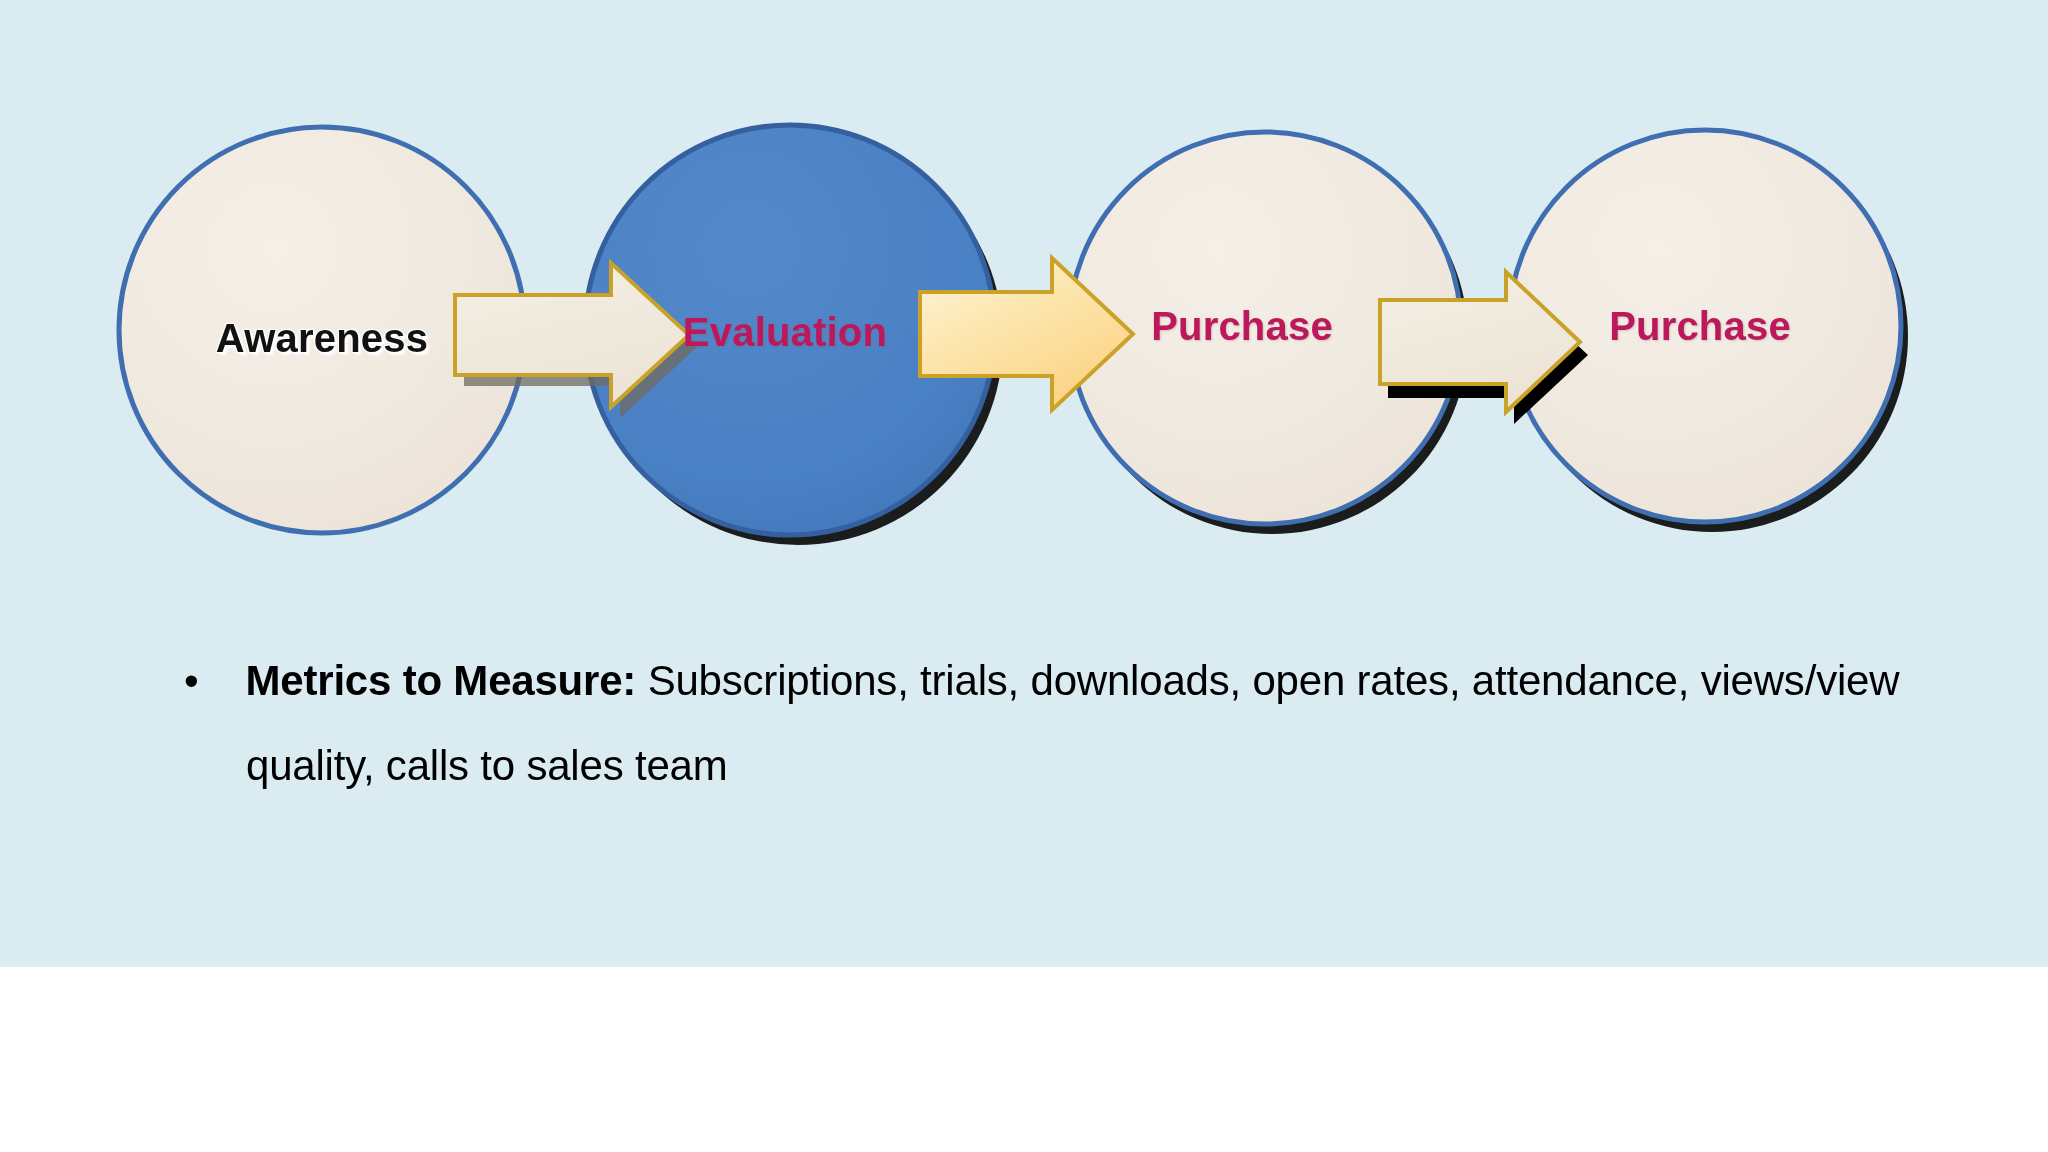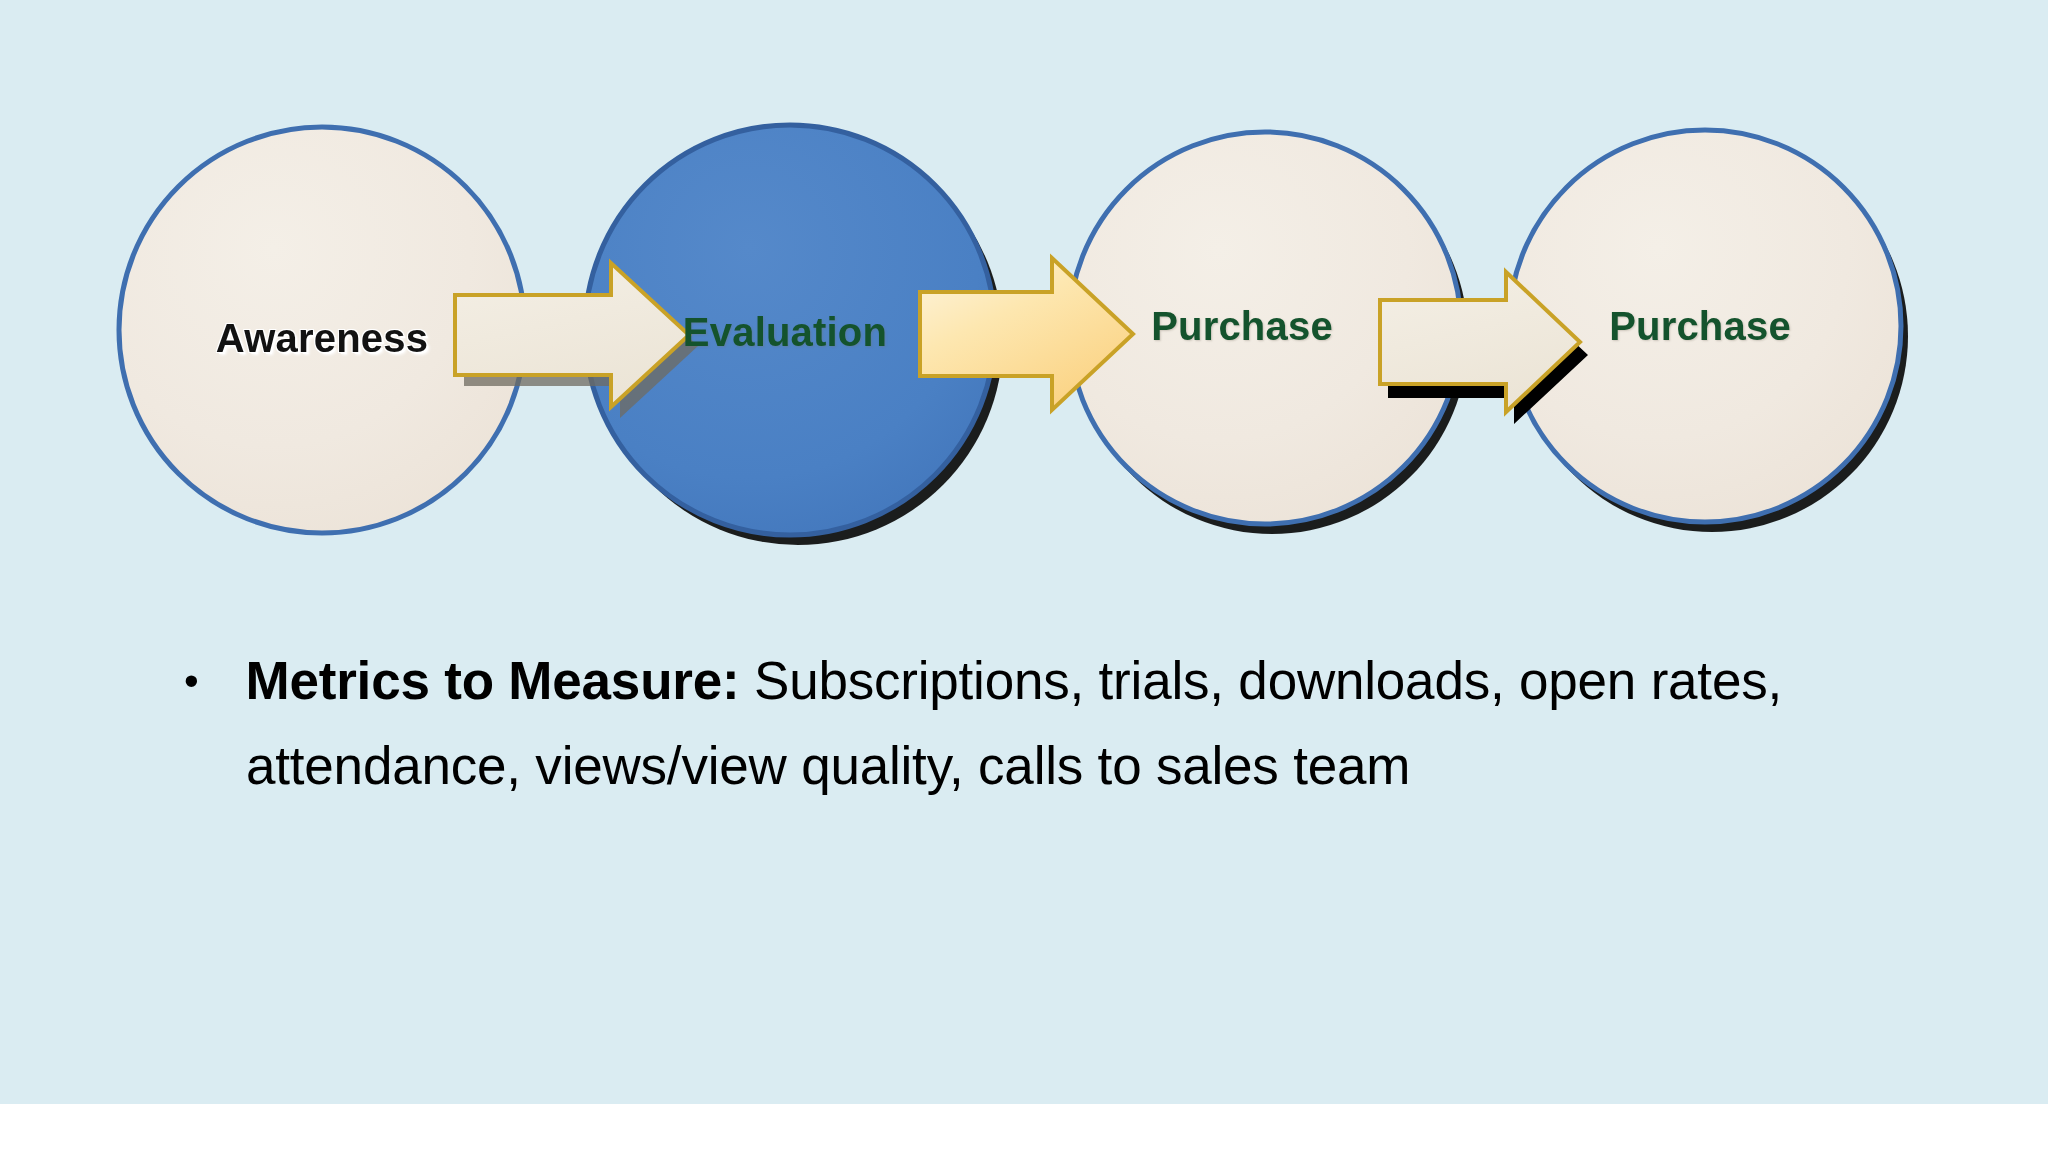--- a/index.html
+++ b/index.html
@@ -8,21 +8,21 @@
   }
   body {
     width: 2048px;
     height: 1152px;
     overflow: hidden;
     font-family: "Liberation Sans", sans-serif;
   }
   #slide {
     position: relative;
     width: 2048px;
-    height: 1104px;
+    height: 967px;
     background: #daecf2;
     overflow: hidden;
   }
 
   
   #diagram {
     position: absolute;
     left: 0;
     top: 0;
     width: 2048px;
@@ -49,21 +49,21 @@
   .stage-label.dark {
     color: #121212;
     text-shadow:
        2px 2px 0 #ffffff,
       -1px -1px 0 #ffffff,
        1px -1px 0 #ffffff,
       -1px  1px 0 #ffffff,
        3px 3px 3px rgba(255,255,255,0.95);
   }
   .stage-label.light {
-    color: #14532d;
+    color: #be185d;
     text-shadow: 1px 1px 2px rgba(120,110,95,0.30);
   }
 
   
   #body-text {
     position: absolute;
     left: 168px;
     top: 638px;
     width: 1790px;
   }
@@ -77,21 +77,21 @@
     color: #000000;
     font-size: 42px;
     line-height: 86px;
     text-align: left;
     padding-left: 16px;
     box-sizing: border-box;
   }
   .bullet-body {
     flex: 1 1 auto;
     color: #000000;
-    font-size: 53px;
+    font-size: 42px;
     line-height: 85px;
     letter-spacing: -0.2px;
     text-indent: -0.5px;
   }
   .bullet-body .lead {
     font-weight: bold;
   }
 </style>
 </head>
 <body>

